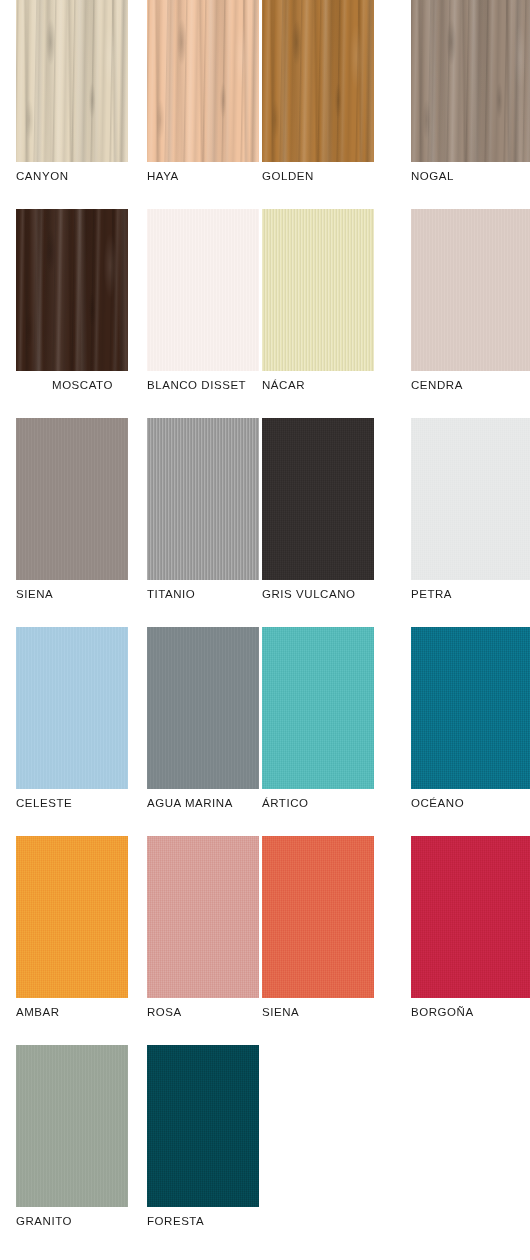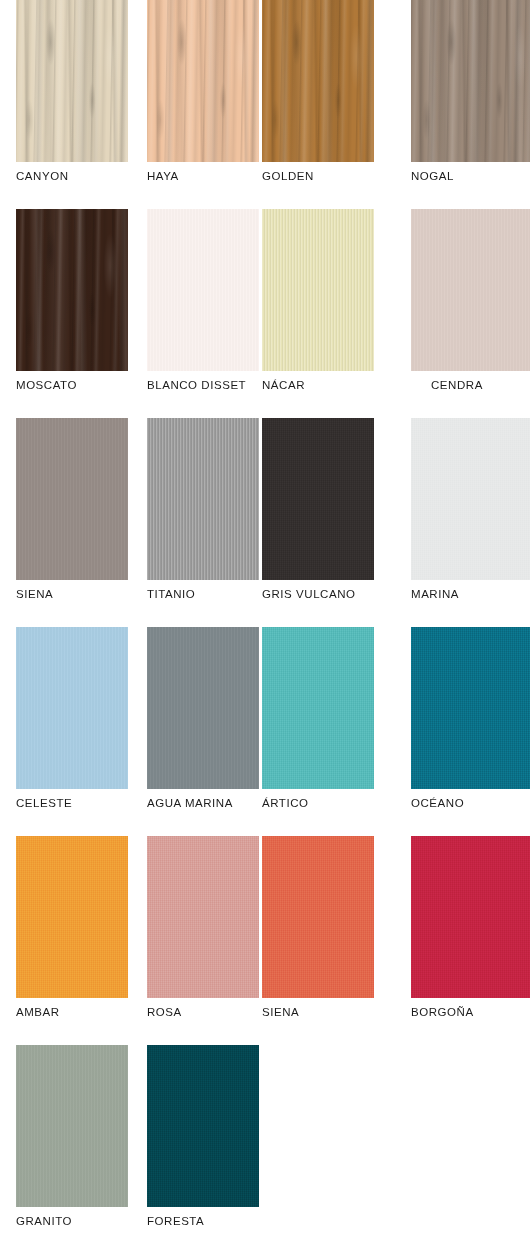--- a/index.html
+++ b/index.html
@@ -216,51 +216,51 @@
     </div>
     <div class="swatch-row">
       <div class="swatch-cell col-0">
         <div class="swatch-chip tex-wood" style="background-color: rgb(59, 35, 24);">
           <div class="grain-plank"></div>
           <div class="grain-a"></div>
           <div class="grain-b"></div>
           <div class="grain-c"></div>
           <div class="grain-knot"></div>
         </div>
-        <div class="swatch-label" style="color: rgb(28, 28, 28);">MOSCATO</div>
+        <div class="swatch-label" style="color: rgb(28, 28, 28); margin-left: 36px;">MOSCATO</div>
       </div>
       <div class="swatch-cell col-1">
         <div class="swatch-chip tex-matte" style="background-color: rgb(250, 242, 239);"></div>
         <div class="swatch-label" style="color: rgb(28, 28, 28);">BLANCO DISSET</div>
       </div>
       <div class="swatch-cell col-2">
         <div class="swatch-chip tex-rib" style="background-color: rgb(232, 228, 184);"></div>
         <div class="swatch-label" style="color: rgb(28, 28, 28);">NÁCAR</div>
       </div>
       <div class="swatch-cell col-3">
         <div class="swatch-chip tex-matte" style="background-color: rgb(221, 205, 198);"></div>
-        <div class="swatch-label" style="color: rgb(28, 28, 28); margin-left: 20px;">CENDRA</div>
+        <div class="swatch-label" style="color: rgb(28, 28, 28);">CENDRA</div>
       </div>
     </div>
     <div class="swatch-row">
       <div class="swatch-cell col-0">
         <div class="swatch-chip tex-matte" style="background-color: rgb(150, 140, 135);"></div>
         <div class="swatch-label" style="color: rgb(28, 28, 28);">SIENA</div>
       </div>
       <div class="swatch-cell col-1">
         <div class="swatch-chip tex-rib" style="background-color: rgb(155, 155, 155);"></div>
         <div class="swatch-label" style="color: rgb(28, 28, 28);">TITANIO</div>
       </div>
       <div class="swatch-cell col-2">
         <div class="swatch-chip tex-linen" style="background-color: rgb(51, 46, 45);"></div>
         <div class="swatch-label" style="color: rgb(28, 28, 28);">GRIS VULCANO</div>
       </div>
       <div class="swatch-cell col-3">
         <div class="swatch-chip tex-linen" style="background-color: rgb(230, 232, 232);"></div>
-        <div class="swatch-label" style="color: rgb(28, 28, 28);">MARINA</div>
+        <div class="swatch-label" style="color: rgb(28, 28, 28);">PETRA</div>
       </div>
     </div>
     <div class="swatch-row">
       <div class="swatch-cell col-0">
         <div class="swatch-chip tex-matte" style="background-color: rgb(169, 205, 227);"></div>
         <div class="swatch-label" style="color: rgb(28, 28, 28);">CELESTE</div>
       </div>
       <div class="swatch-cell col-1">
         <div class="swatch-chip tex-matte" style="background-color: rgb(126, 136, 140);"></div>
         <div class="swatch-label" style="color: rgb(28, 28, 28);">AGUA MARINA</div>

